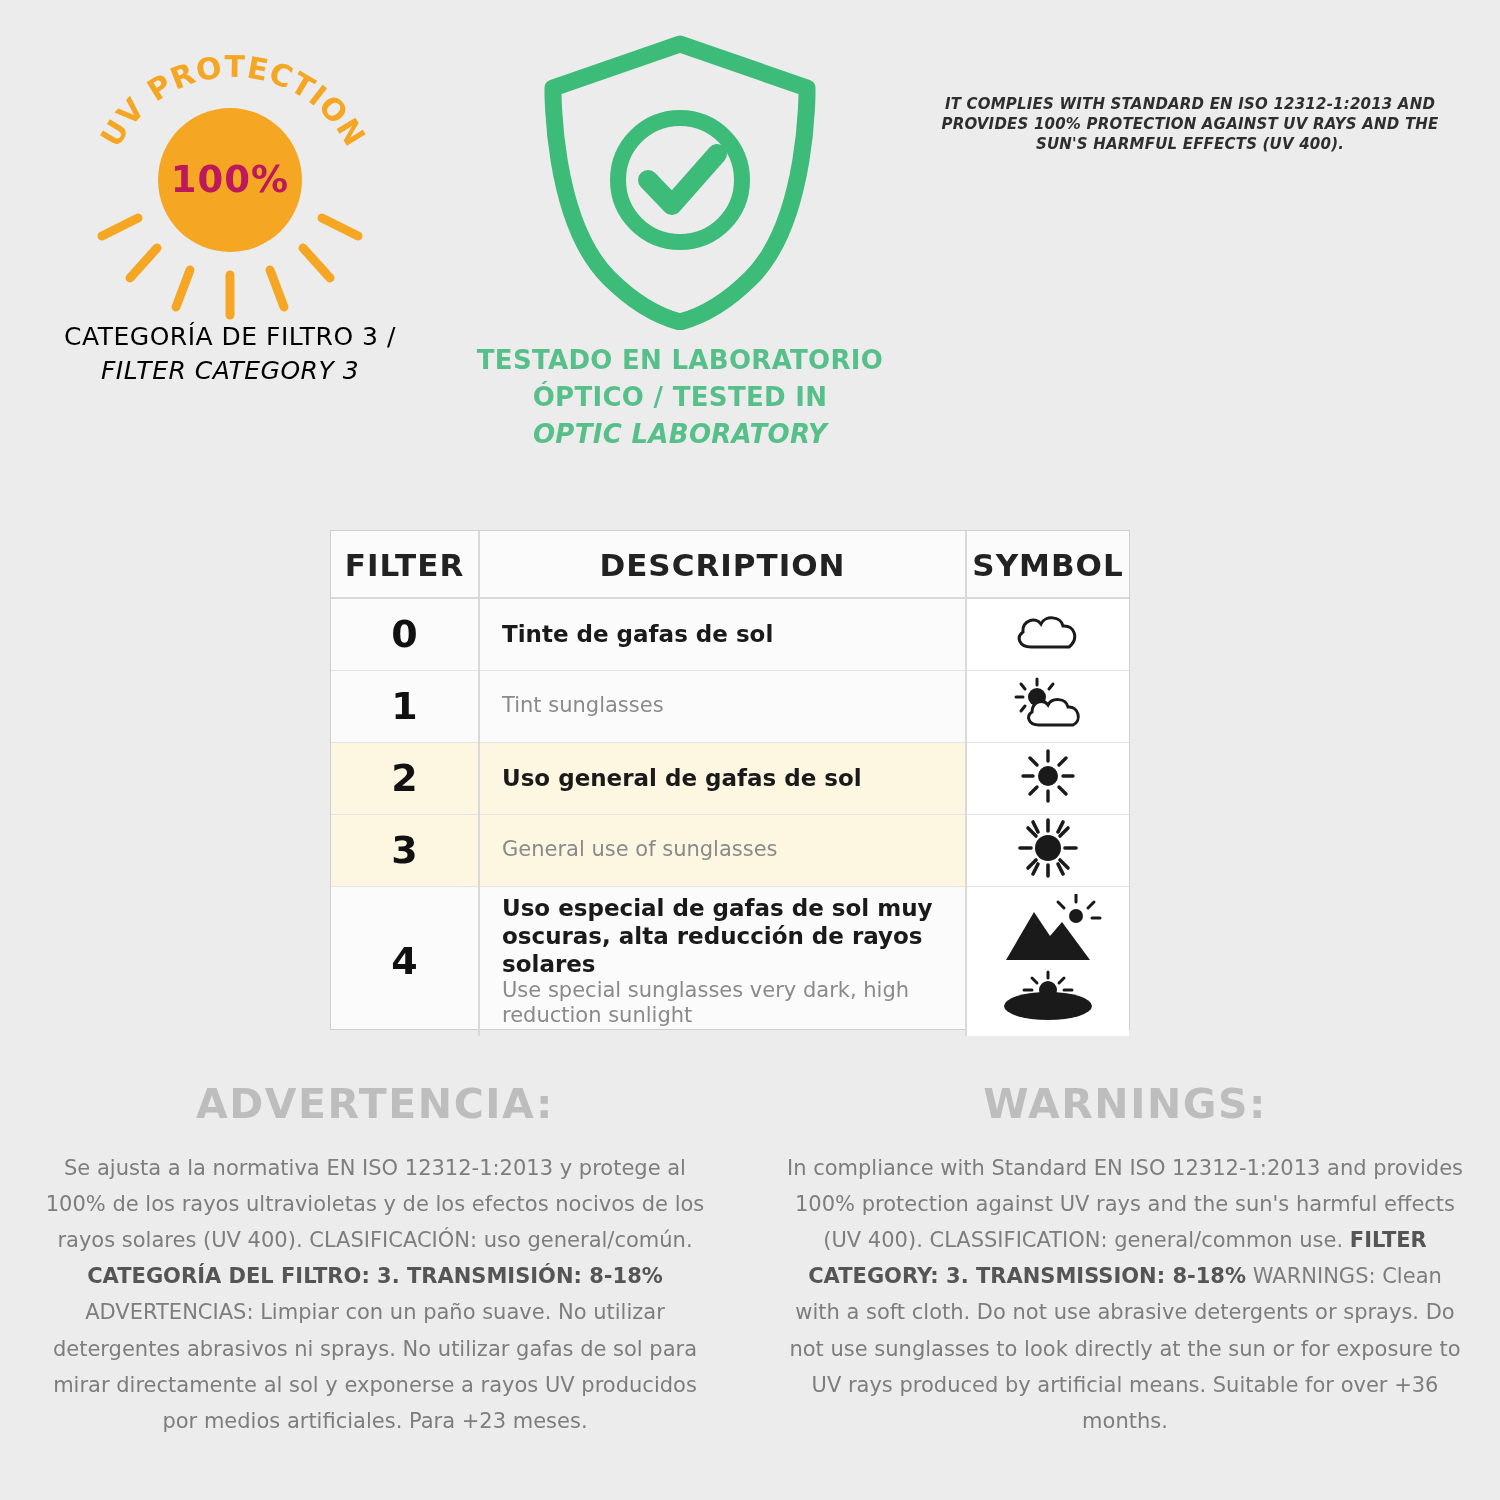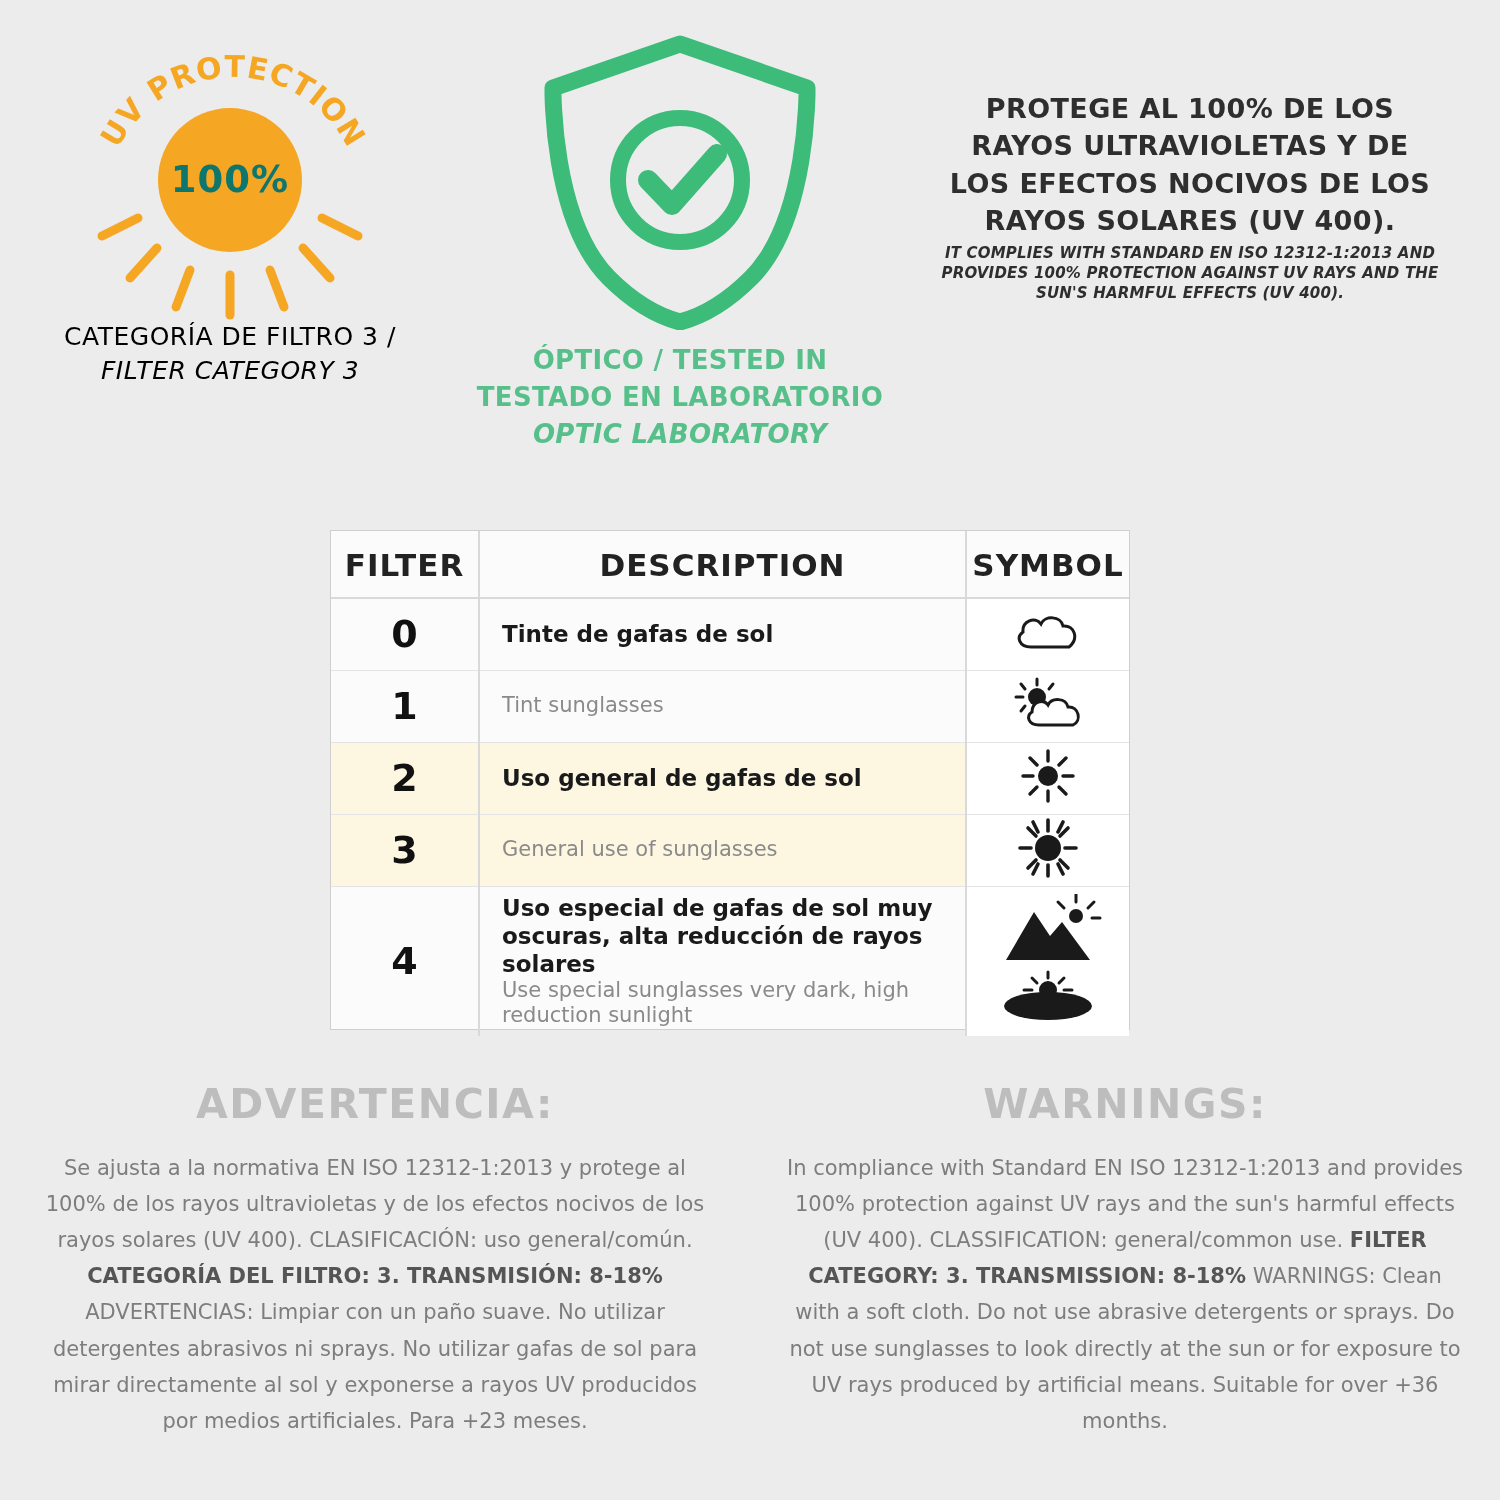--- a/index.html
+++ b/index.html
@@ -57,21 +57,21 @@
     font-family: "DejaVu Sans", sans-serif;
     font-weight: bold;
     fill: #f5a623;
     font-size: 30px;
     letter-spacing: 1px;
   }
   .sun-pct {
     position: absolute;
     top: 128px; left: 0; width: 300px;
     text-align: center;
-    color: #0f766e;
+    color: #be185d;
     font-family: "DejaVu Sans", sans-serif;
     font-weight: bold;
     font-size: 37px;
     letter-spacing: 1px;
   }
   .cap-orange {
     text-align: center;
     color: #000000;
     font-family: "DejaVu Sans", sans-serif;
     font-weight: normal;
@@ -243,28 +243,27 @@
     <div class="col-lab">
       <div class="shield-wrap">
         <svg width="330" height="300" viewBox="0 0 330 300">
           <path d="M165 14 L292 58 C292 58 294 190 236 248 C206 278 180 288 165 292
                    C150 288 124 278 94 248 C36 190 38 58 38 58 Z" fill="none" stroke="#3dbb79" stroke-width="17" stroke-linejoin="round"></path>
           <circle cx="165" cy="150" r="62" fill="none" stroke="#3dbb79" stroke-width="16"></circle>
           <path d="M133 150 L157 175 L202 124" fill="none" stroke="#3dbb79" stroke-width="20" stroke-linecap="round" stroke-linejoin="round"></path>
         </svg>
       </div>
       <div class="cap-green">
+        <div>TESTADO EN LABORATORIO</div>
         <div>ÓPTICO / TESTED IN</div>
-        <div>TESTADO EN LABORATORIO</div>
         <div class="ital">OPTIC LABORATORY</div>
       </div>
     </div>
 
     <div class="col-text">
-      <div class="blk-es">PROTEGE AL 100% DE LOS RAYOS ULTRAVIOLETAS Y DE LOS EFECTOS NOCIVOS DE LOS RAYOS SOLARES (UV 400).</div>
       <div class="blk-en">IT COMPLIES WITH STANDARD EN ISO 12312-1:2013 AND PROVIDES 100% PROTECTION AGAINST UV RAYS AND THE SUN'S HARMFUL EFFECTS (UV 400).</div>
     </div>
   </div>
 
   <div class="table-wrap">
     <table class="tbl">
       <colgroup>
           <col class="c1">
           <col class="c2">
           <col class="c3">

